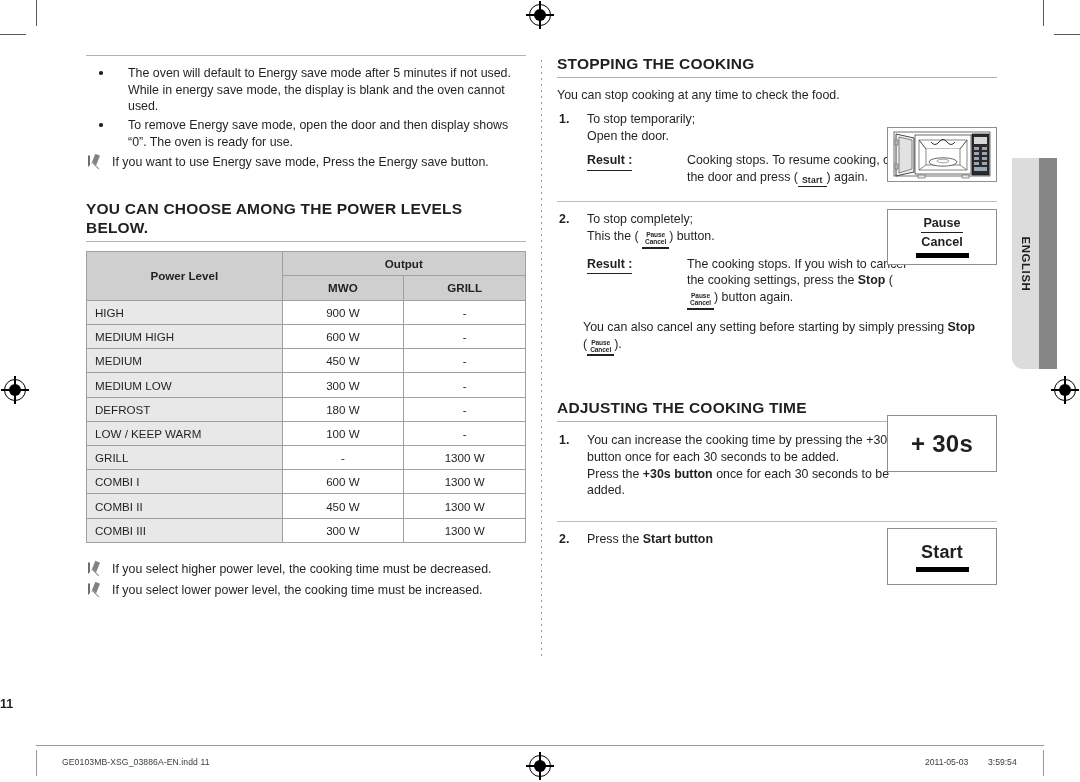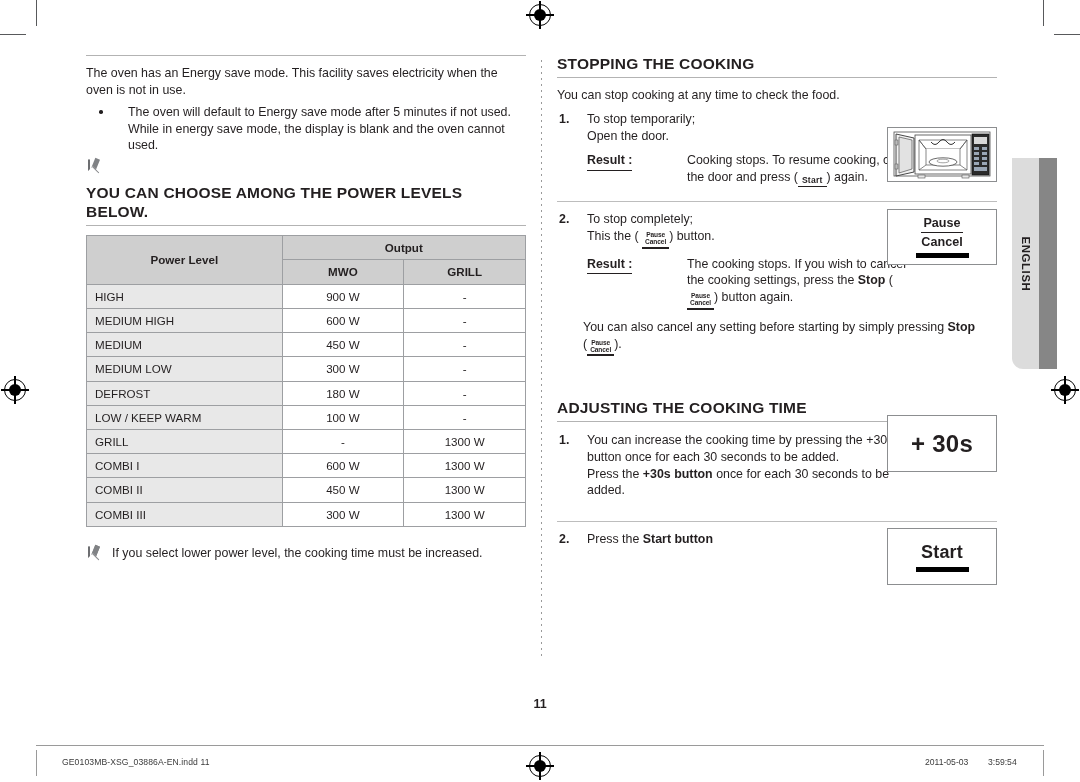--- a/index.html
+++ b/index.html
@@ -115,21 +115,21 @@
   .bigStart{font-size:18px;font-weight:bold;letter-spacing:.2px;}
 
   
   .tab{position:absolute;left:1012px;top:158px;width:27px;height:211px;
        background:#dcdcdc;border-radius:0 0 0 11px;}
   .tabdark{position:absolute;left:1039px;top:158px;width:18px;height:211px;background:#868686;}
   .tab .txt{position:absolute;left:50%;top:50%;transform:translate(-50%,-50%) rotate(90deg);
             white-space:nowrap;font-size:11.4px;font-weight:bold;letter-spacing:.6px;color:#231f20;}
 
   
-  .pagenum{position:absolute;left:0;top:697px;width:1080px;text-align:center;
+  .pagenum{position:absolute;left:0;top:697px;width:1080px;text-align:left;
            font-size:12.5px;font-weight:bold;}
   .footline{position:absolute;left:36px;top:745px;width:1008px;height:1px;background:#9a9a9a;}
   .footfile{position:absolute;left:62px;top:757px;font-size:8.6px;color:#3b3b3b;letter-spacing:.1px;}
   .footdate{position:absolute;left:925px;top:757px;font-size:8.6px;color:#3b3b3b;}
   .foottime{position:absolute;left:988px;top:757px;font-size:8.6px;color:#3b3b3b;}
   .foottickL{position:absolute;left:36px;top:750px;width:1px;height:26px;background:#9a9a9a;}
   .foottickR{position:absolute;left:1043px;top:750px;width:1px;height:26px;background:#9a9a9a;}
 
   b,strong{font-weight:bold;}
   .spacer{height:26px;}
@@ -168,28 +168,29 @@
       <div class="vb"></div>
       <div class="dot"></div>
   </div>
 
   <div class="divider"></div>
 
   <div class="col col-left">
 
     <div class="rule"></div>
 
-    <p class="body">The oven has an Energy save mode. This facility saves electricity when the oven is not in use.</p>
 
     <ul class="bul">
       <li><span class="bdot"></span><span>The oven will default to Energy save mode after 5 minutes if not used. While in energy save mode, the display is blank and the oven cannot used.</span></li>
+      <li><span class="bdot"></span><span>To remove Energy save mode, open the door and then display shows “0”. The oven is ready for use.</span></li>
     </ul>
 
     <div class="note">
       <span class="memo"><span class="memoicon"></span></span>
+      <span>If you want to use Energy save mode, Press the Energy save button.</span>
     </div>
 
     <div class="spacer"></div>
 
     <h2 class="sec">YOU CAN CHOOSE AMONG THE POWER LEVELS BELOW.</h2>
     <div class="rule"></div>
 
     <table class="pl">
       <colgroup>
           <col class="c1">
@@ -257,20 +258,21 @@
             <td>300 W</td>
             <td>1300 W</td>
           </tr>
       </tbody>
     </table>
 
     <div style="height:14px;"></div>
 
     <div class="note">
       <span class="memo"><span class="memoicon"></span></span>
+      <span>If you select higher power level, the cooking time must be decreased.</span>
     </div>
     <div class="note">
       <span class="memo"><span class="memoicon"></span></span>
       <span>If you select lower power level, the cooking time must be increased.</span>
     </div>
   </div>
 
 
   <div class="col col-right">
 

